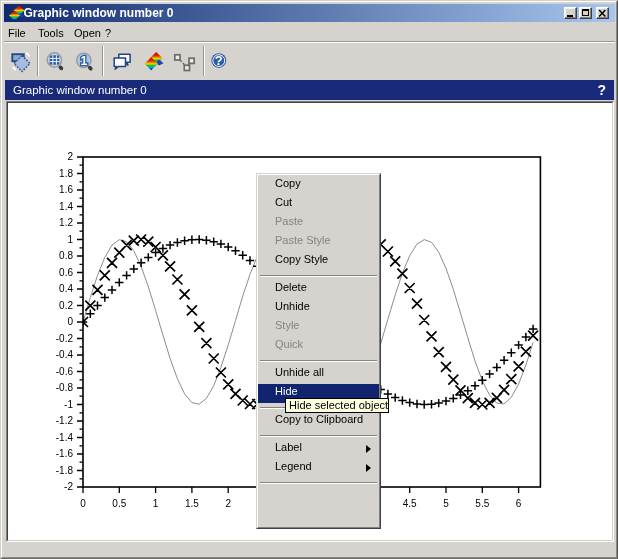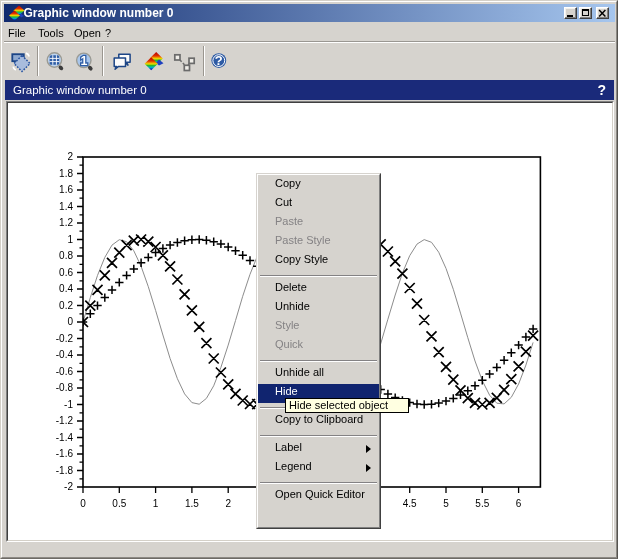--- a/index.html
+++ b/index.html
@@ -28,21 +28,21 @@
 
 .menu{position:absolute;left:255px;top:172px;width:125px;height:356px;border:1px solid;border-color:#d6d3ce #404040 #404040 #d6d3ce}
 .menu-i{width:123px;height:354px;border:1px solid;border-color:#fff #808080 #808080 #fff;background:#d6d3ce;padding-top:1px;font-size:11px;color:#000}
 .mi{height:19px;line-height:15.5px;padding-left:17px;position:relative;white-space:nowrap}
 .mi.dis{color:#848284}
 .mi.hl{background:#10246f;color:#fff}
 .mi .arr{position:absolute;right:8px;top:5px;width:0;height:0;border-left:5px solid #000;border-top:4.5px solid transparent;border-bottom:4.5px solid transparent}
 .msep{height:9px;position:relative}
 .msep i{position:absolute;left:2px;right:2px;top:4px;display:block;height:0;border-top:1px solid #848284;border-bottom:1px solid #fff}
 
-.tip{position:absolute;left:284px;top:397px;width:124px;height:15px;background:#ffffe1;border:1px solid #000;
+.tip{position:absolute;left:284px;top:397px;width:104px;height:15px;background:#ffffe1;border:1px solid #000;
  font-size:11px;line-height:13px;padding-left:3px;color:#000;white-space:nowrap}
 </style></head>
 <body>
 <div class="inb"></div>
 <div class="title">
   <svg style="position:absolute;left:5px;top:1px" width="16" height="16" viewBox="0 0 16 16">
     <defs>
         <linearGradient id="rb" x1="0" y1="0" x2="0" y2="1">
       <stop offset="0" stop-color="#b40000"></stop>
           <stop offset="0.3" stop-color="#e03000"></stop>
@@ -218,16 +218,15 @@
       </div>
   <div class="mi">Copy to Clipboard</div>
   <div class="msep">
         <i></i>
       </div>
   <div class="mi">Label<span class="arr"></span></div>
   <div class="mi">Legend<span class="arr"></span></div>
   <div class="msep">
         <i></i>
       </div>
-  <div class="mi">Open Quick Editor</div>
 </div>
   </div>
 <div class="tip">Hide selected object</div>
 
 </body></html>

